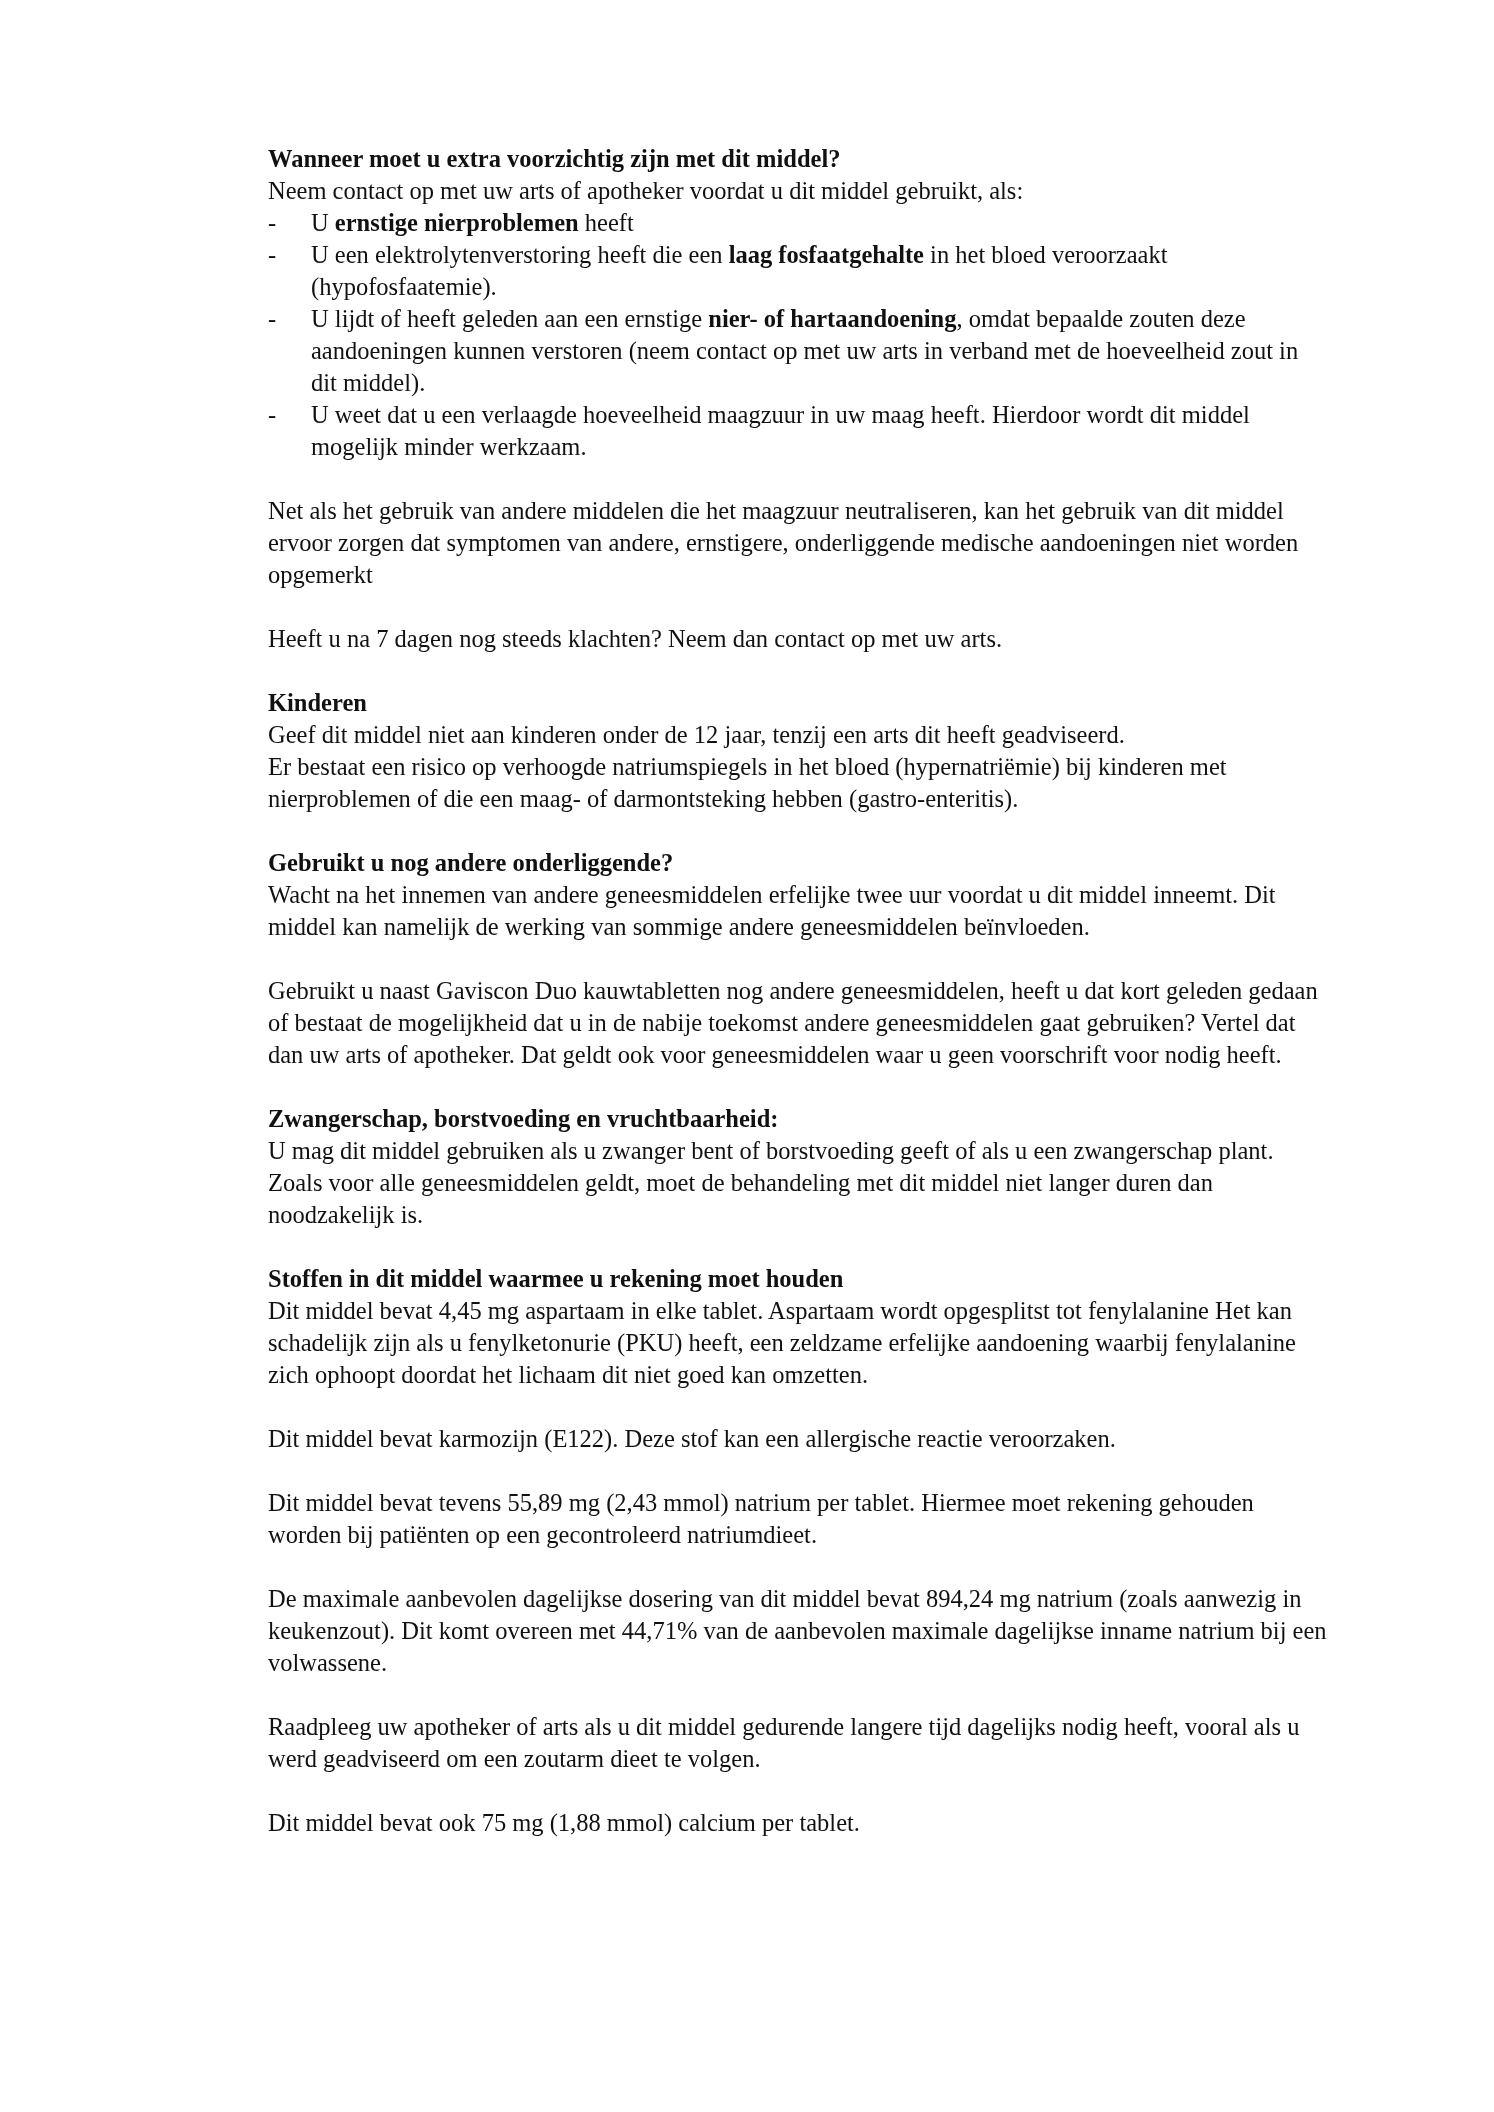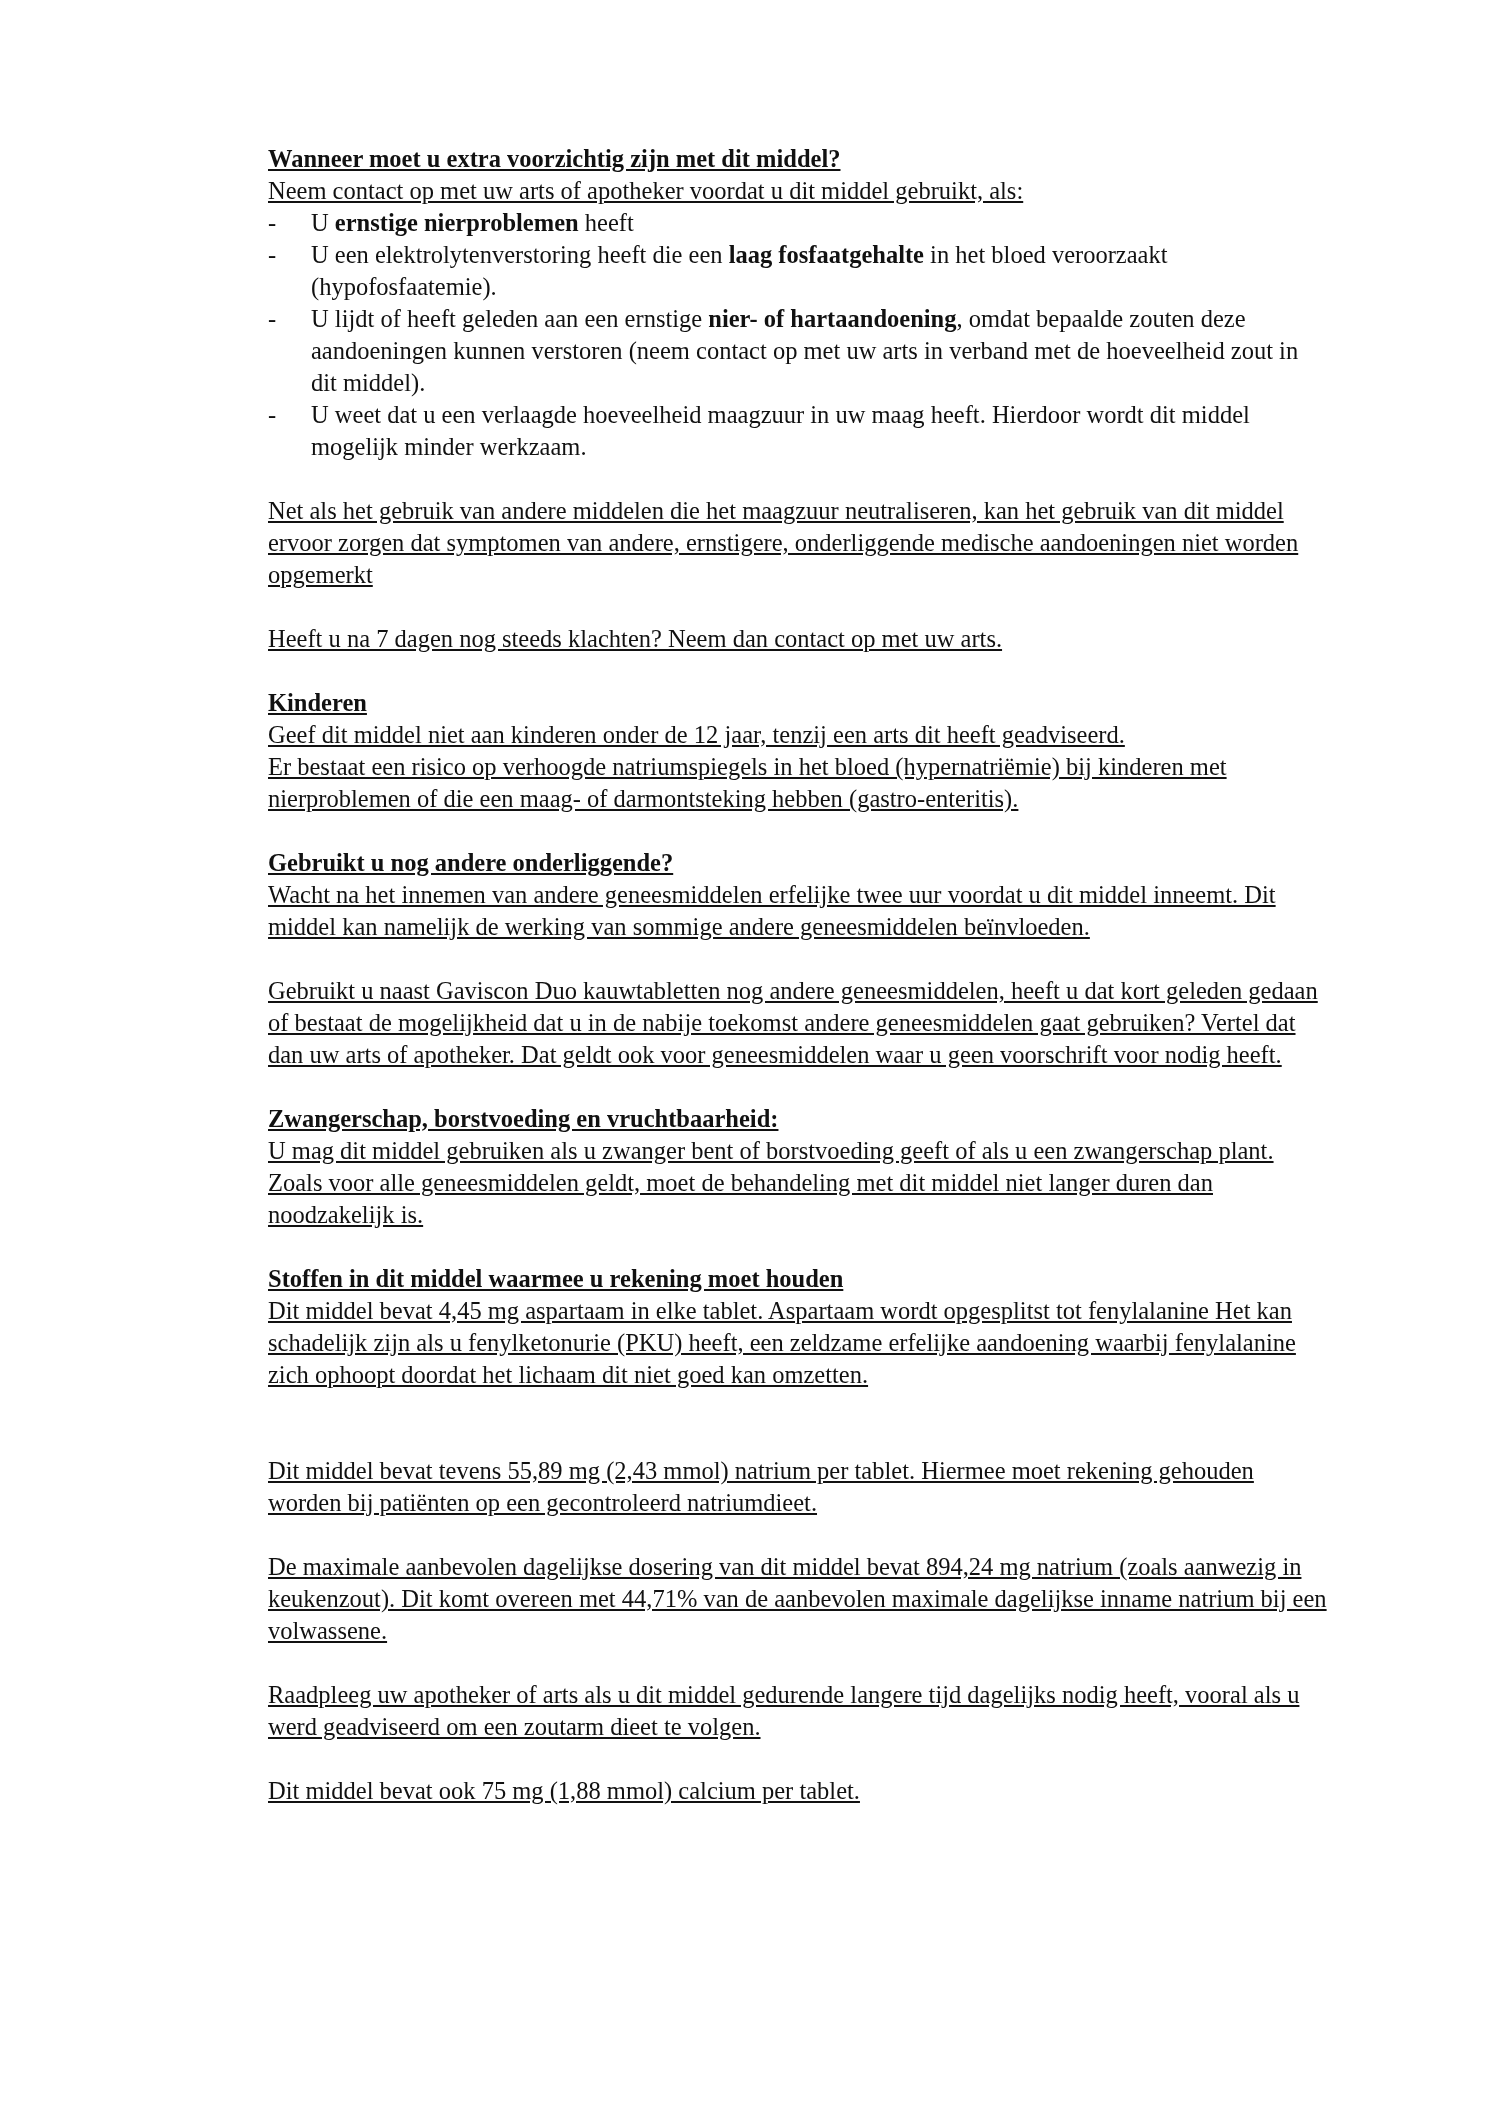--- a/index.html
+++ b/index.html
@@ -5,21 +5,21 @@
   html, body { margin: 0; padding: 0; background: #ffffff; }
   body { width: 1494px; height: 2112px; position: relative; overflow: hidden; }
   .page {
     position: absolute; left: 268px; top: 143px; width: 1060px;
     font-family: "Liberation Serif", "DejaVu Serif", serif;
     font-size: 24.5px; line-height: 32px; color: #111111;
   }
   .section { margin: 0; }
   .gap { height: 32px; }
   .heading { font-weight: bold; }
-  p { margin: 0; text-decoration: underline; }
+  p { margin: 0; }
   ul.dash { list-style: none; margin: 0; padding: 0; }
   ul.dash li { position: relative; padding-left: 43px; }
   ul.dash li .dash-mark { position: absolute; left: 0; top: 0; }
   b { font-weight: bold; }
 </style>
 </head>
 <body>
 
 <div class="page">
 
@@ -73,20 +73,21 @@
     <p class="heading">Zwangerschap, borstvoeding en vruchtbaarheid:</p>
     <p>U mag dit middel gebruiken als u zwanger bent of borstvoeding geeft of als u een zwangerschap plant. Zoals voor alle geneesmiddelen geldt, moet de behandeling met dit middel niet langer duren dan noodzakelijk is.</p>
   </div>
 
   <div class="gap"></div>
 
   <div class="section">
     <p class="heading">Stoffen in dit middel waarmee u rekening moet houden</p>
     <p>Dit middel bevat 4,45 mg aspartaam in elke tablet. Aspartaam wordt opgesplitst tot fenylalanine Het kan schadelijk zijn als u fenylketonurie (PKU) heeft, een zeldzame erfelijke aandoening waarbij fenylalanine zich ophoopt doordat het lichaam dit niet goed kan omzetten.</p>
     <div class="gap"></div>
+    <p>Dit middel bevat karmozijn (E122). Deze stof kan een allergische reactie veroorzaken.</p>
     <div class="gap"></div>
     <p>Dit middel bevat tevens 55,89 mg (2,43 mmol) natrium per tablet. Hiermee moet rekening gehouden worden bij patiënten op een gecontroleerd natriumdieet.</p>
     <div class="gap"></div>
     <p>De maximale aanbevolen dagelijkse dosering van dit middel bevat 894,24 mg natrium (zoals aanwezig in keukenzout). Dit komt overeen met 44,71% van de aanbevolen maximale dagelijkse inname natrium bij een volwassene.</p>
     <div class="gap"></div>
     <p>Raadpleeg uw apotheker of arts als u dit middel gedurende langere tijd dagelijks nodig heeft, vooral als u werd geadviseerd om een zoutarm dieet te volgen.</p>
     <div class="gap"></div>
     <p>Dit middel bevat ook 75 mg (1,88 mmol) calcium per tablet.</p>
   </div>
 

